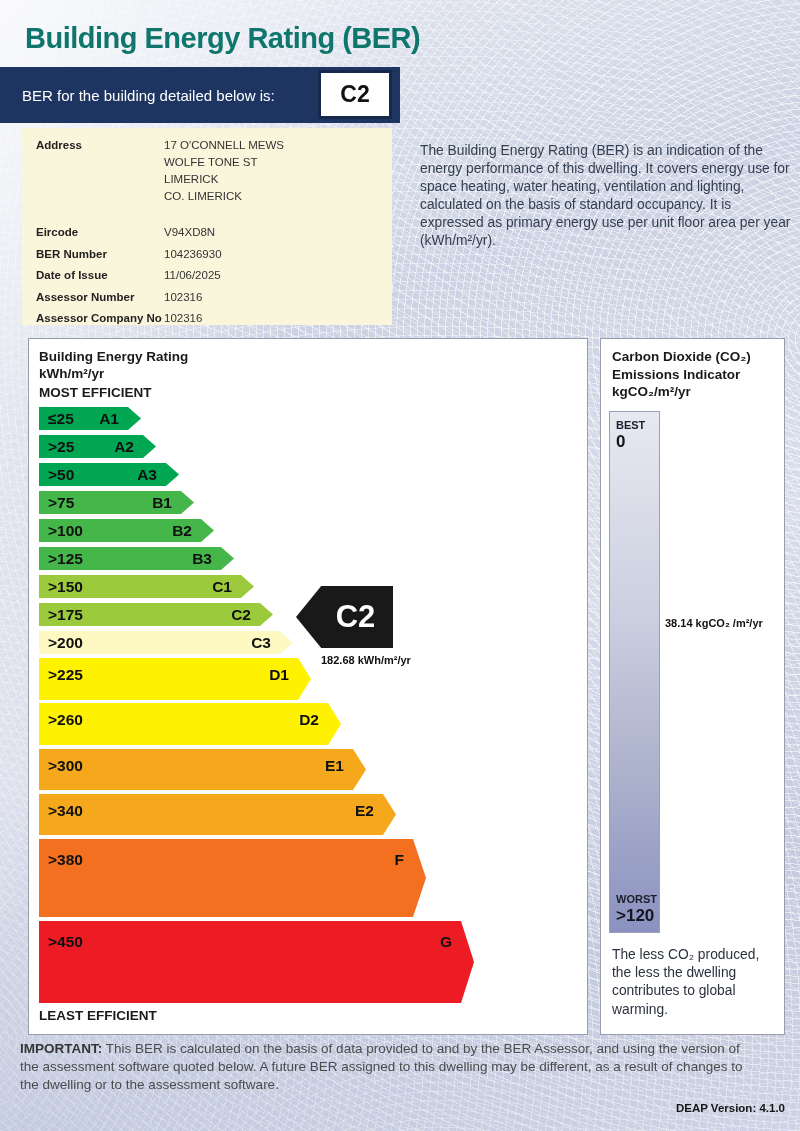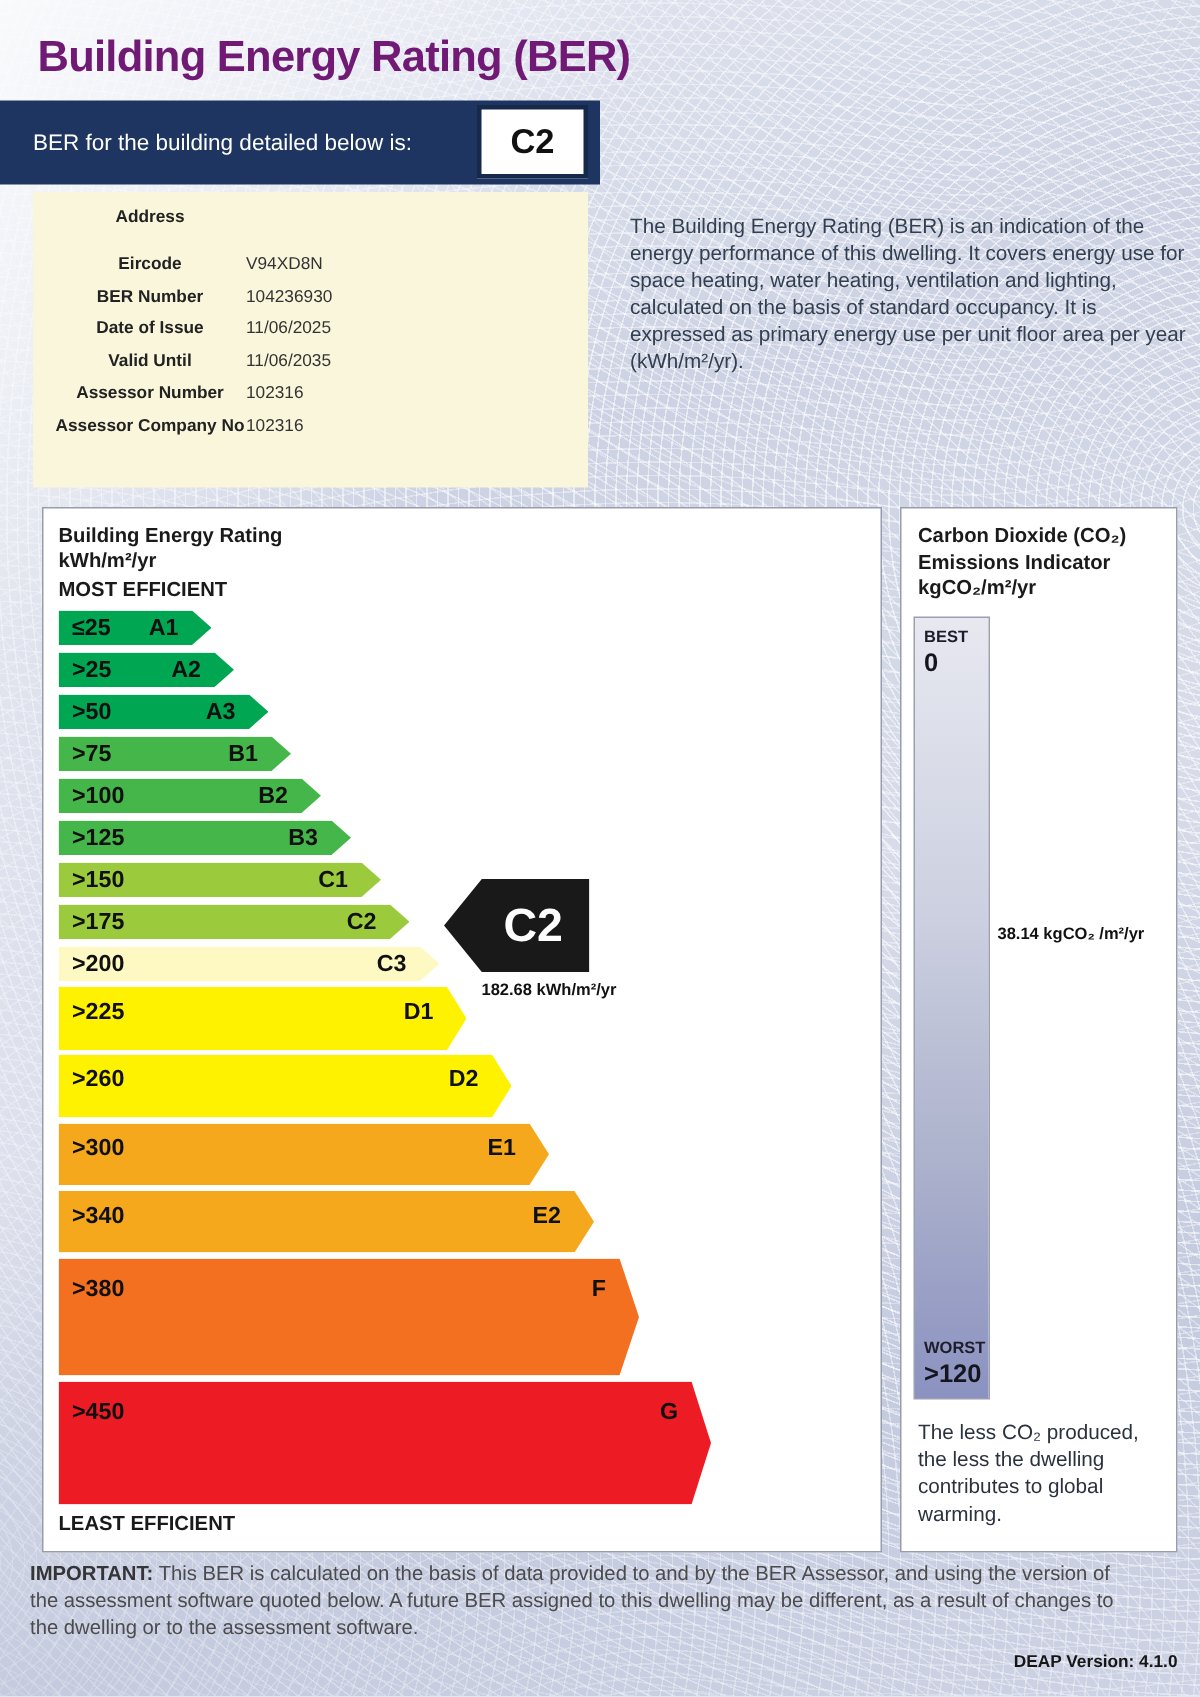--- a/index.html
+++ b/index.html
@@ -18,28 +18,28 @@
     background-image:
       repeating-radial-gradient(circle at 103% 30%, rgba(255,255,255,.55) 0 1px, rgba(255,255,255,0) 1px 7px),
       repeating-radial-gradient(circle at -4% 92%, rgba(255,255,255,.45) 0 1px, rgba(255,255,255,0) 1px 8px),
       repeating-radial-gradient(circle at 55% 118%, rgba(255,255,255,.4) 0 1px, rgba(255,255,255,0) 1px 9px),
       repeating-radial-gradient(circle at 80% -8%, rgba(255,255,255,.35) 0 1px, rgba(255,255,255,0) 1px 10px);
     -webkit-mask-image: radial-gradient(circle at 85% 45%, #000 0 45%, rgba(0,0,0,.35) 100%);
   }
 
   .abs { position:absolute; }
 
-  .page-title { left:25px; top:22px; font-size:29px; font-weight:bold; letter-spacing:-0.5px; color:#701a75; }
+  .page-title { left:25px; top:22px; font-size:29px; font-weight:bold; letter-spacing:-0.5px; color:#0f766e; }
 
   .banner { left:0; top:67px; width:400px; height:56px; background:#1d3560; }
   .banner-label { position:absolute; left:22px; top:0; height:100%; display:flex; align-items:center; color:#fff; font-size:15px; }
   .rating-box { position:absolute; left:318px; top:3px; width:74px; height:49px; background:#fff; border:3px solid #16294a;
     display:flex; align-items:center; justify-content:center; font-size:23px; font-weight:bold; color:#111; }
 
-  .address-box { left:22px; top:128px; width:370px; height:197px; background:#FAF6DC; padding:11px 0 0 14px; font-size:11.5px;text-align:center; }
+  .address-box { left:22px; top:128px; width:370px; height:197px; background:#FAF6DC; padding:11px 0 0 14px; font-size:11.5px; }
   .arow { display:flex; margin-bottom:3.5px; }
   .arow .lbl { width:128px; font-weight:bold; color:#222; flex:none; }
   .arow .val { color:#333; }
   .addr-lines div { margin-bottom:5px; color:#333; }
   .fields { margin-top:19px; }
   .fields .arow { margin-bottom:9.5px; }
 
   .intro { left:420px; top:142px; width:372px; font-size:13.8px; line-height:1.3; color:#323f4f; }
   .intro p + p { margin-top:16px; }
 
@@ -90,37 +90,39 @@
 <div class="abs page-title">Building Energy Rating (BER)</div>
 
 <div class="abs banner">
   <div class="banner-label">BER for the building detailed below is:</div>
   <div class="rating-box">C2</div>
 </div>
 
 <div class="abs address-box">
   <div class="arow">
     <div class="lbl">Address</div>
+    <div class="val addr-lines">
+      <div>17 O'CONNELL MEWS</div>
+      <div>WOLFE TONE ST</div>
+      <div>LIMERICK</div>
+      <div>CO. LIMERICK</div>
+    </div>
   </div>
   <div class="fields">
     <div class="arow">
       <div class="lbl">Eircode</div>
       <div class="val">V94XD8N</div>
     </div>
     <div class="arow">
       <div class="lbl">BER Number</div>
       <div class="val">104236930</div>
     </div>
     <div class="arow">
       <div class="lbl">Date of Issue</div>
       <div class="val">11/06/2025</div>
-    </div>
-    <div class="arow">
-      <div class="lbl">Valid Until</div>
-      <div class="val">11/06/2035</div>
     </div>
     <div class="arow">
       <div class="lbl">Assessor Number</div>
       <div class="val">102316</div>
     </div>
     <div class="arow">
       <div class="lbl">Assessor Company No</div>
       <div class="val">102316</div>
     </div>
   </div>

